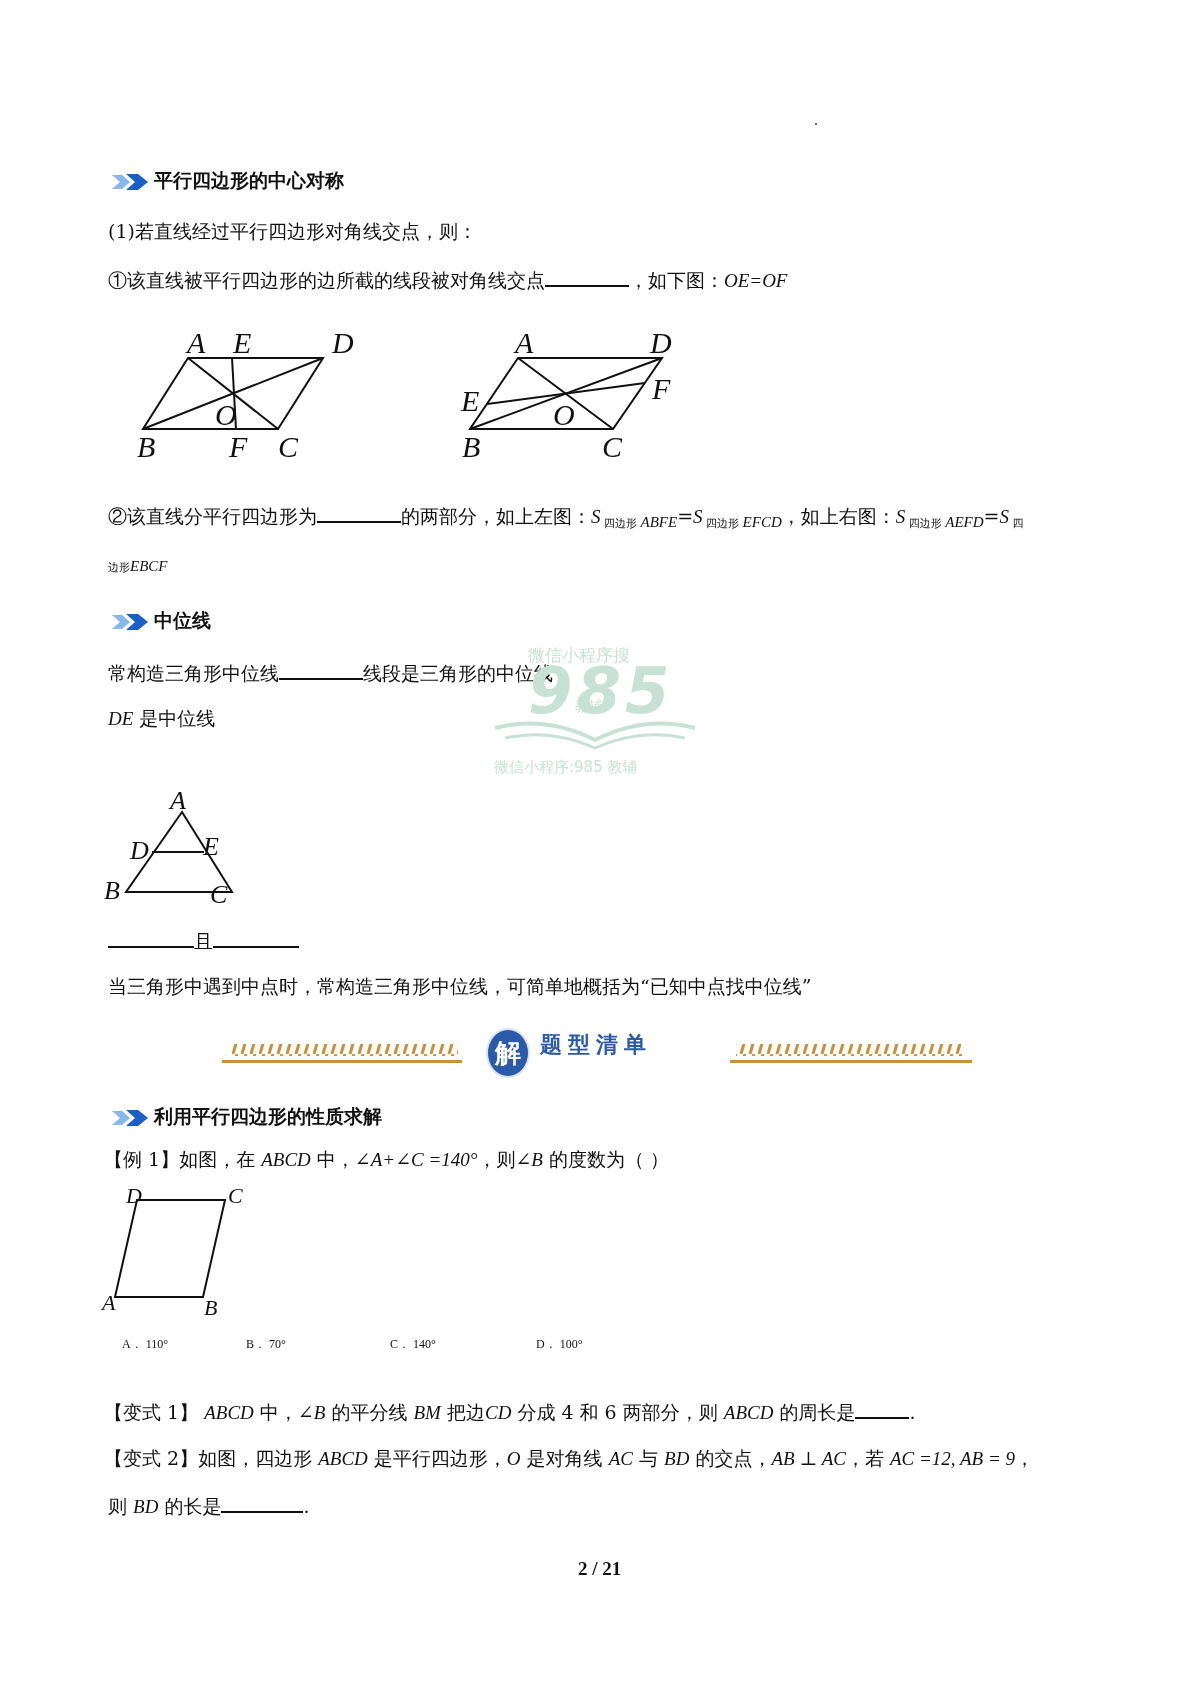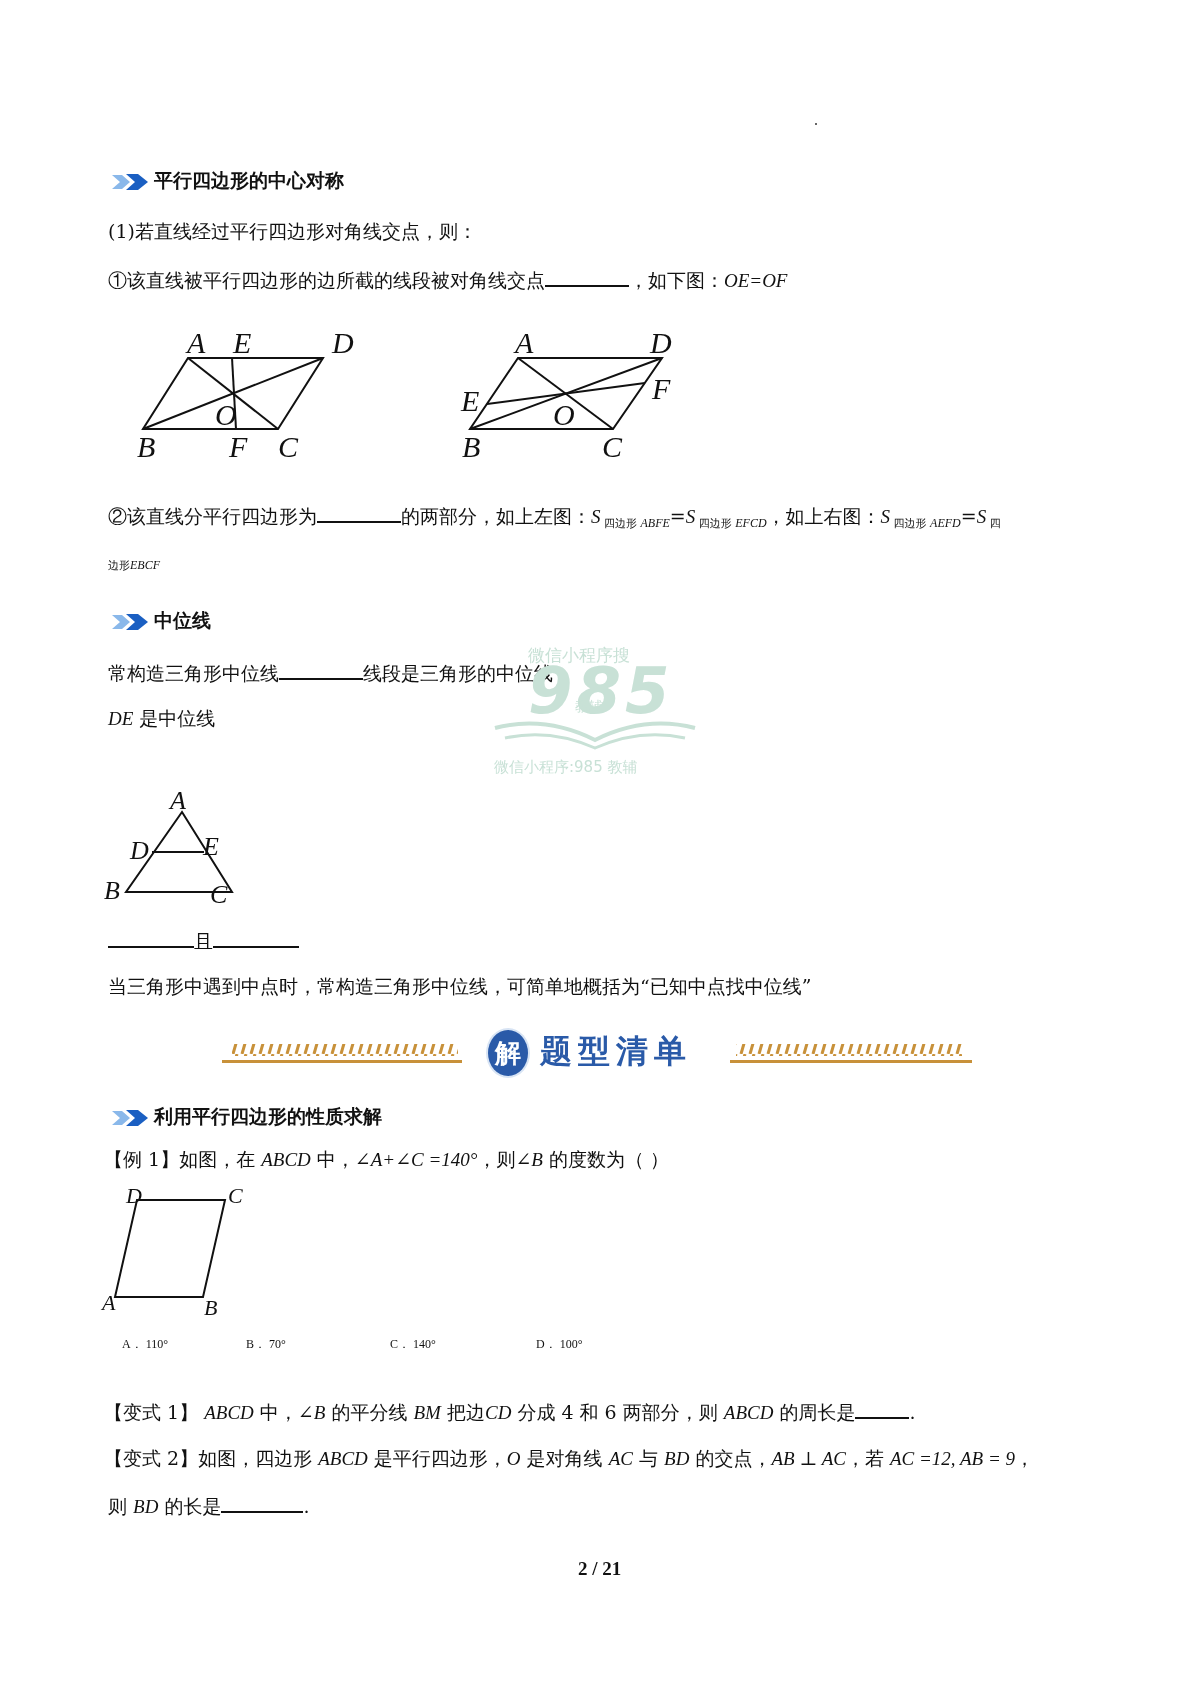--- a/index.html
+++ b/index.html
@@ -5,21 +5,21 @@
   html, body { margin:0; padding:0; background:#ffffff; }
   body { width:1190px; height:1683px; position:relative; overflow:hidden;
          font-family:"DejaVu Serif","Liberation Serif",serif; color:#111; }
   .abs { position:absolute; }
   .txt { font-size:19px; line-height:24px; white-space:nowrap; }
   .heading { font-family:"DejaVu Sans","Liberation Sans",sans-serif; font-weight:bold; font-size:19px; }
   .chev { display:inline-block; width:38px; height:18px; vertical-align:middle; margin-right:4px; }
   .it { font-style:italic; font-family:"Liberation Serif","DejaVu Serif",serif; }
   .blank { display:inline-block; border-bottom:2px solid #111; height:18px; vertical-align:baseline; }
   .sub { font-size:11px; vertical-align:-4px; }
-  .sub .it { font-size:12px; }
+  .sub .it { font-size:15px; }
   .fig-label { font-family:"Liberation Serif","DejaVu Serif",serif; font-style:italic; font-size:30px; }
   .wm { color:#c8e1d6; font-family:"DejaVu Sans","Liberation Sans",sans-serif; }
   .opt { font-family:"Liberation Serif","DejaVu Serif",serif; font-size:12px; }
 </style>
 </head>
 <body>
 
 <div class="abs" style="left:815px;top:123px;width:2px;height:2px;background:#666;"></div>
 
 <div class="abs txt heading" style="left:112px;top:168px;">
@@ -121,21 +121,21 @@
         <pattern id="stp" width="9" height="14" patternUnits="userSpaceOnUse">
           <line x1="6" y1="0" x2="2" y2="14" stroke="#c8913a" stroke-width="3"></line>
         </pattern>
       </defs>
     <rect x="10" y="4" width="226" height="12" fill="url(#stp)"></rect>
     <rect x="0" y="20" width="240" height="3" fill="#c8913a"></rect>
   </svg>
   <div style="position:absolute;left:266px;top:2px;width:40px;height:46px;border-radius:50%;background:#2a5aa8;color:#fff;font-size:26px;font-weight:bold;text-align:center;line-height:46px;font-family:'DejaVu Serif',serif;box-shadow:0 0 0 2px #d8e4f4;">
     <span>解</span>
   </div>
-  <div style="position:absolute;left:318px;top:2px;color:#2a5aa8;font-size:32px;font-weight:bold;letter-spacing:6px;font-family:'DejaVu Serif',serif;">题型清单</div>
+  <div style="position:absolute;left:318px;top:2px;color:#2a5aa8;font-size:22px;font-weight:bold;letter-spacing:6px;font-family:'DejaVu Serif',serif;">题型清单</div>
   <svg style="position:absolute;left:508px;top:12px;" width="242" height="26" viewBox="0 0 242 26">
     <rect x="6" y="4" width="226" height="12" fill="url(#stp)"></rect>
     <rect x="0" y="20" width="242" height="3" fill="#c8913a"></rect>
   </svg>
 </div>
 
 <div class="abs txt heading" style="left:112px;top:1104px;">
   <svg class="chev" viewBox="0 0 38 18">
       <polygon points="0,2 10,2 18,9 10,16 0,16 8,9" fill="#8ab8ea"></polygon>
       <polygon points="14,1 26,1 36,9 26,17 14,17 23,9" fill="#1a5fc2"></polygon>

